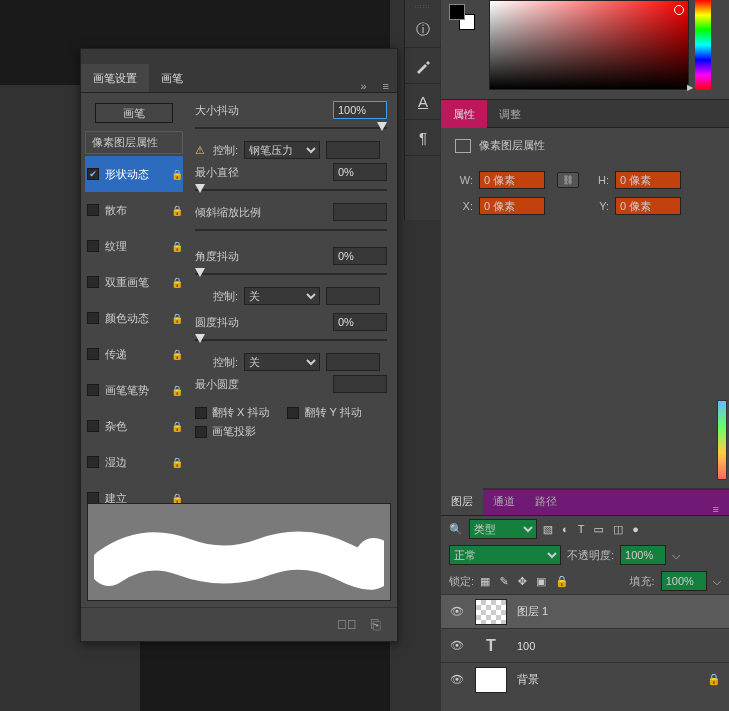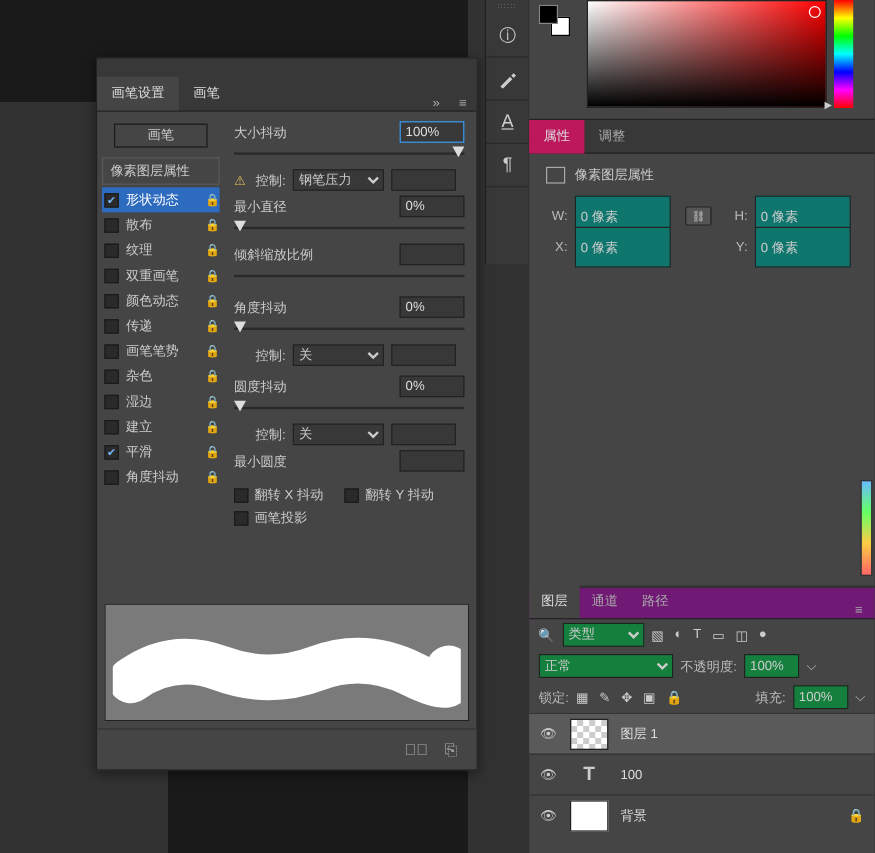--- a/index.html
+++ b/index.html
@@ -14,21 +14,21 @@
 .panel{position:absolute;left:80px;top:48px;width:318px;height:594px;background:#454545;border:1px solid #222;box-shadow:0 2px 10px rgba(0,0,0,.5)}
 .panel-tabs{height:44px;background:#383838;display:flex;align-items:flex-end;border-bottom:1px solid #222}
 .tab{padding:0 12px;height:28px;line-height:28px;color:#ddd}
 .tab.active{background:#454545}
 .tab-spacer{flex:1}
 .tab-icon{padding:0 8px;color:#aaa;cursor:pointer}
 .panel-body{display:flex;height:calc(100% - 28px - 40px)}
 .left-col{width:106px;padding:4px 4px 0 4px}
 .btn-brush{width:78px;height:20px;margin:6px auto 8px;border:1px solid #1a1a1a;background:#454545;text-align:center;line-height:18px;display:block}
 .sect-title{background:#454545;border:1px solid #5a5a5a;padding:3px 6px;margin-bottom:2px}
-.opt-row{display:flex;align-items:center;height:21px;padding-left:2px}
+.opt-row{display:flex;align-items:center;height:36px;padding-left:2px}
 .opt-row .chk{width:12px;height:12px;border:1px solid #1a1a1a;background:#2a2a2a;margin-right:6px;display:inline-flex;align-items:center;justify-content:center;font-size:9px;color:#3af}
 .opt-row .chk.on::after{content:"✔";color:#7bf}
 .opt-row .lbl{flex:1}
 .opt-row .lock{width:12px;text-align:center;color:#888;font-size:10px}
 .opt-row.sel{background:#2d6bbf;color:#fff}
 .opt-row.sel .lbl{color:#fff}
 .right-col{flex:1;padding:6px 10px 0 8px}
 .ctrl-row{display:flex;align-items:center;height:22px;margin-top:0}
 .ctrl-row .clbl{flex:1}
 .ctrl-row .cinput{width:54px;height:18px;background:#383838;border:1px solid #222;color:#ddd;text-align:left;padding:0 4px}
@@ -60,21 +60,21 @@
 
 .props{position:absolute;left:441px;top:100px;right:0;height:388px;background:#454545}
 .ptabs{height:28px;background:#383838;display:flex;align-items:center;border-bottom:1px solid #222}
 .ptabs .tab{color:#aaa}
 .ptabs .tab.active{background:#be185d;color:#ddd}
 .prop-title{padding:10px 14px;display:flex;align-items:center;gap:8px}
 .prop-title .icn{width:16px;height:14px;border:1px solid #aaa;display:inline-block}
 .prop-grid{padding:4px 14px}
 .prow{display:flex;align-items:center;height:26px;gap:6px}
 .prow .plbl{width:18px;text-align:right;color:#bbb}
-.prow .pinput{width:80px;height:18px;background:#0f766e;border:1px solid #222;padding:16px 4px;color:#ccc}
+.prow .pinput{width:66px;height:18px;background:#c2410c;border:1px solid #222;padding:0 4px;color:#ccc}
 .prow .link{width:22px;height:16px;background:#555;border:1px solid #222;border-radius:2px;text-align:center;font-size:9px;line-height:14px;margin:0 6px}
 
 .layers{position:absolute;left:441px;top:490px;right:0;bottom:0;background:#454545}
 .ltabs{height:26px;background:#701a75;display:flex;align-items:flex-end;border-bottom:1px solid #222}
 .ltabs .tab{color:#aaa;padding:0 10px}
 .ltabs .tab.active{background:#454545;color:#ddd}
 .ltabs .menu{margin-left:auto;padding:0 10px;color:#aaa}
 .lrow{display:flex;align-items:center;height:26px;padding:0 8px;gap:6px}
 .lrow select,.lrow .linput{height:20px;background:#15803d;border:1px solid #222;color:#ccc;font-size:11px}
 .lrow .linput{width:46px;padding:0 4px}

